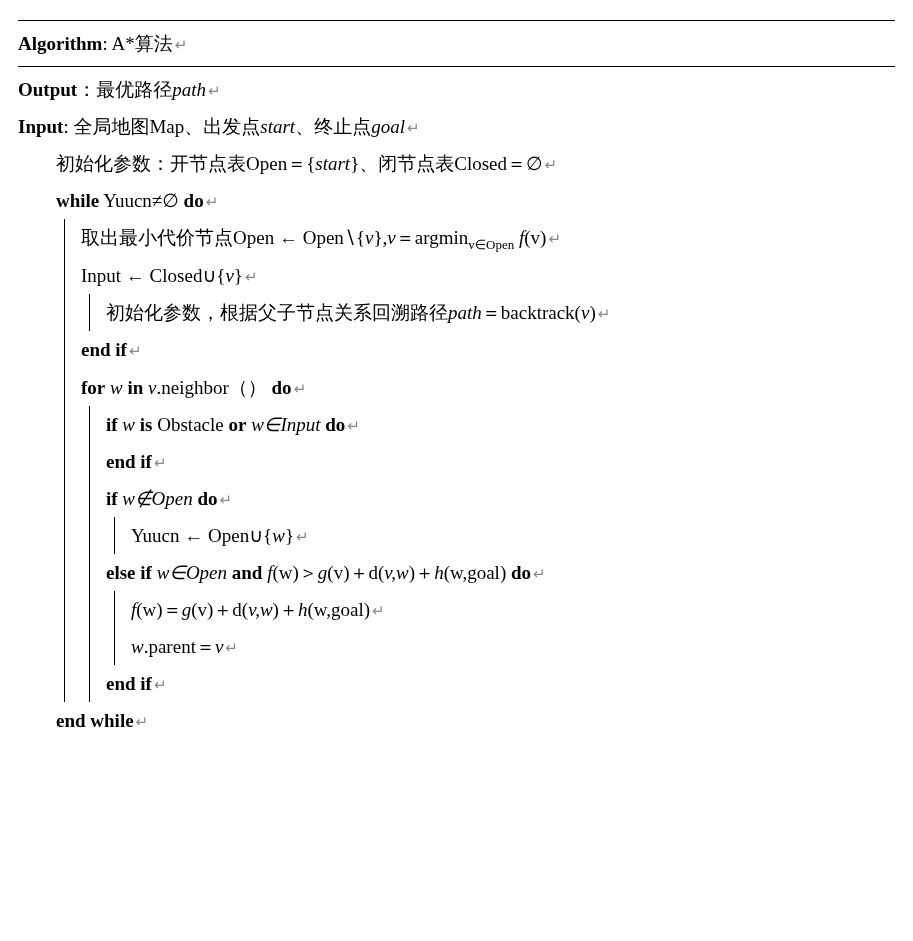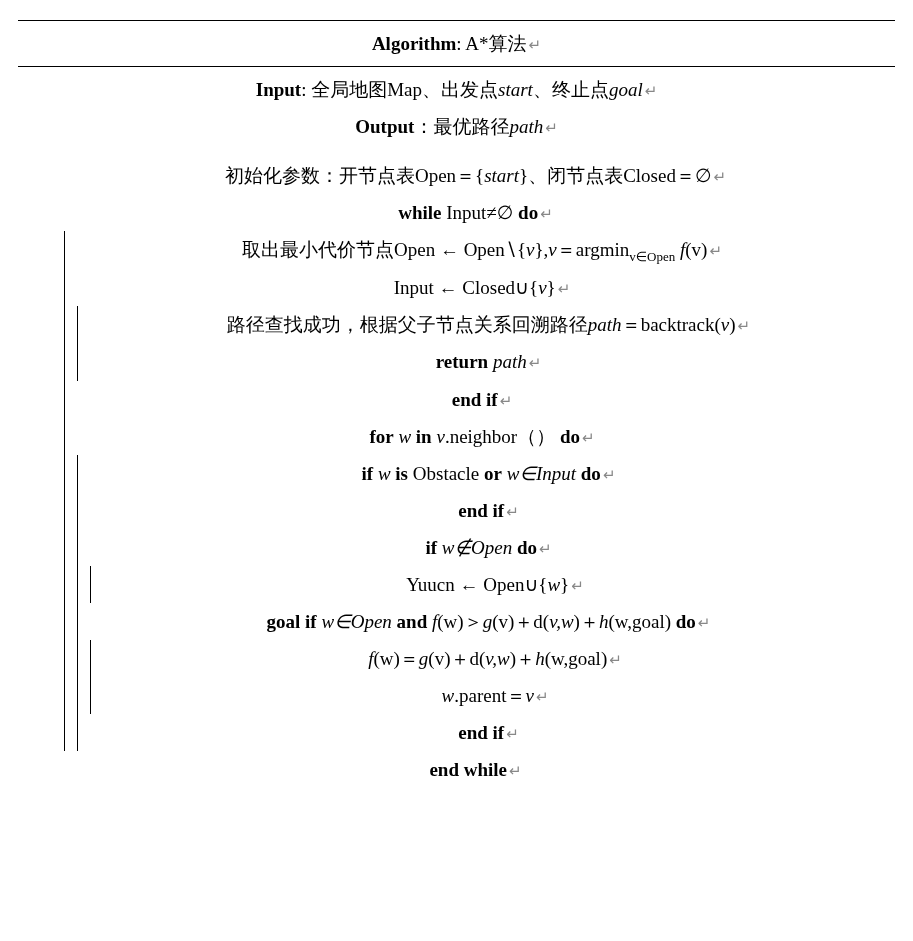--- a/index.html
+++ b/index.html
@@ -15,85 +15,82 @@
   }
   .rule { border-top: 1.5px solid #000; margin: 4px 0; }
   .kw { font-weight: bold; }
   .it { font-style: italic; }
   .ret { color: #888; font-size: 15px; margin-left: 2px; }
   .line { white-space: nowrap; }
   .algo-block { margin-top: 2px; }
   .blk {
     border-left: 1.4px solid #000;
     margin-left: 8px;
-    padding-left: 4px;
+    padding-left: 16px;
   }
-  .ind1 { padding-left: 38px; margin-top: 12px; }
+  .ind1 { padding-left: 38px; }
   .sub { font-size: 13px; vertical-align: sub; }
   .watermark {
     position: absolute;
     right: 22px;
     top: 876px;
     color: #d9534f;
     font-family: Arial, sans-serif;
     font-size: 10px;
     opacity: 0.85;
     font-weight: bold;
   }
-  .container { position: relative; text-align: center; }
+  .container { position: relative; }
 </style>
 </head>
 <body>
 <div class="container">
 
 <div class="rule"></div>
 
 <div class="line">
   <span class="kw">Algorithm</span><span>: A*算法</span><span class="ret">↵</span>
 </div>
 
 <div class="rule"></div>
 
 <div class="algo-block">
 
 <div class="line">
-  <span class="kw">Input</span><span>: 全局地图Map、出发点</span><span class="it">start</span><span>、终止点</span><span class="it">goal</span><span class="ret">↵</span>
+  <span class="kw">Output</span><span>：最优路径</span><span class="it">path</span><span class="ret">↵</span>
 </div>
 
 <div class="line">
-  <span class="kw">Output</span><span>：最优路径</span><span class="it">path</span><span class="ret">↵</span>
+  <span class="kw">Input</span><span>: 全局地图Map、出发点</span><span class="it">start</span><span>、终止点</span><span class="it">goal</span><span class="ret">↵</span>
 </div>
 
 <div class="ind1">
 
 <div class="line">
   <span>初始化参数：开节点表Open＝{</span><span class="it">start</span><span>}、闭节点表Closed＝∅</span><span class="ret">↵</span>
 </div>
 
 <div class="line">
-  <span class="kw">while</span><span> Input≠∅ </span><span class="kw">do</span><span class="ret">↵</span>
+  <span class="kw">while</span><span> Yuucn≠∅ </span><span class="kw">do</span><span class="ret">↵</span>
 </div>
 
 <div class="blk">
 
   <div class="line">
     <span>取出最小代价节点Open ← Open∖{</span><span class="it">v</span><span>},</span><span class="it">v</span><span>＝argmin</span><span class="sub">v∈Open</span><span class="it"> f</span><span>(v)</span><span class="ret">↵</span>
   </div>
 
   <div class="line">
     <span>Input ← Closed∪{</span><span class="it">v</span><span>}</span><span class="ret">↵</span>
   </div>
 
 
   <div class="blk">
     <div class="line">
-      <span>路径查找成功，根据父子节点关系回溯路径</span><span class="it">path</span><span>＝backtrack(</span><span class="it">v</span><span>)</span><span class="ret">↵</span>
-    </div>
-    <div class="line">
-      <span class="kw">return</span><span class="it"> path</span><span class="ret">↵</span>
+      <span>初始化参数，根据父子节点关系回溯路径</span><span class="it">path</span><span>＝backtrack(</span><span class="it">v</span><span>)</span><span class="ret">↵</span>
     </div>
   </div>
 
   <div class="line">
     <span class="kw">end if</span><span class="ret">↵</span>
   </div>
 
   <div class="line">
     <span class="kw">for</span><span class="it"> w </span><span class="kw">in</span><span class="it"> v</span><span>.neighbor（）</span> <span class="kw">do</span><span class="ret">↵</span>
   </div>
@@ -113,21 +110,21 @@
       <span class="kw">if</span><span class="it"> w∉Open </span><span class="kw">do</span><span class="ret">↵</span>
     </div>
 
     <div class="blk">
       <div class="line">
         <span>Yuucn ← Open∪{</span><span class="it">w</span><span>}</span><span class="ret">↵</span>
       </div>
     </div>
 
     <div class="line">
-      <span class="kw">goal if</span><span class="it"> w∈Open </span><span class="kw">and</span><span class="it"> f</span><span>(w)</span><span>＞</span><span class="it">g</span><span>(v)</span><span>＋d(</span><span class="it">v,w</span><span>)＋</span><span class="it">h</span><span>(w,goal) </span><span class="kw">do</span><span class="ret">↵</span>
+      <span class="kw">else if</span><span class="it"> w∈Open </span><span class="kw">and</span><span class="it"> f</span><span>(w)</span><span>＞</span><span class="it">g</span><span>(v)</span><span>＋d(</span><span class="it">v,w</span><span>)＋</span><span class="it">h</span><span>(w,goal) </span><span class="kw">do</span><span class="ret">↵</span>
     </div>
 
     <div class="blk">
       <div class="line">
         <span class="it">f</span><span>(w)</span><span>＝</span><span class="it">g</span><span>(v)</span><span>＋d(</span><span class="it">v,w</span><span>)＋</span><span class="it">h</span><span>(w,goal)</span><span class="ret">↵</span>
       </div>
       <div class="line">
         <span class="it">w</span><span>.parent＝</span><span class="it">v</span><span class="ret">↵</span>
       </div>
     </div>

